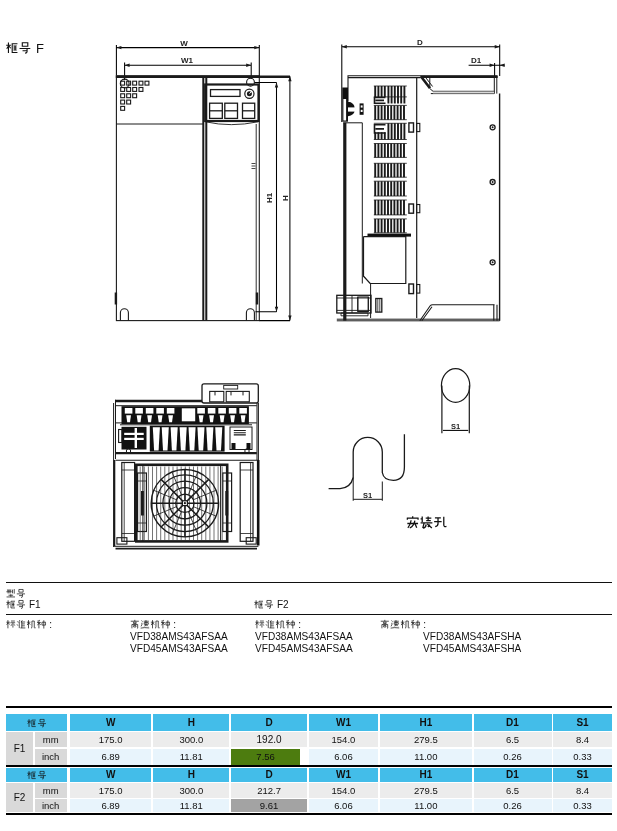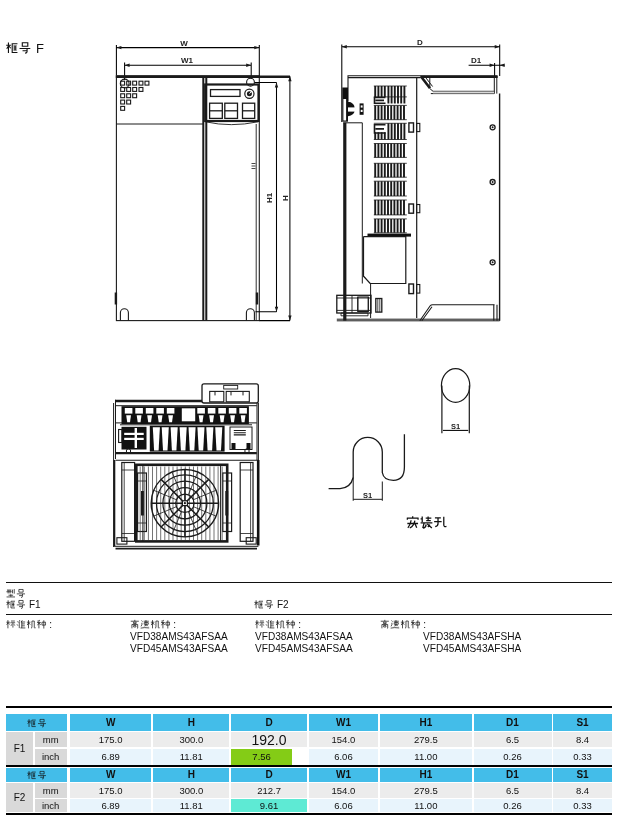--- a/index.html
+++ b/index.html
@@ -470,30 +470,30 @@
 <div style="position:absolute;left:308.6px;top:714px;width:69.70000000000002px;height:16.8px;background:#43bde9;color:#111;font-size:10px;font-weight:bold;display:flex;align-items:center;justify-content:center;">W1</div>
 <div style="position:absolute;left:379.90000000000003px;top:714px;width:91.99999999999997px;height:16.8px;background:#43bde9;color:#111;font-size:10px;font-weight:bold;display:flex;align-items:center;justify-content:center;">H1</div>
 <div style="position:absolute;left:473.5px;top:714px;width:78.00000000000003px;height:16.8px;background:#43bde9;color:#111;font-size:10px;font-weight:bold;display:flex;align-items:center;justify-content:center;">D1</div>
 <div style="position:absolute;left:553.1px;top:714px;width:58.9px;height:16.8px;background:#43bde9;color:#111;font-size:10px;font-weight:bold;display:flex;align-items:center;justify-content:center;">S1</div>
 
 <div style="position:absolute;left:6px;top:732.3px;width:27.2px;height:32.3px;background:#d9d9d9;color:#111;font-size:10px;font-weight:normal;display:flex;align-items:center;justify-content:center;">F1</div>
 
 <div style="position:absolute;left:34.8px;top:732.3px;width:31.8px;height:14.9px;background:#d9d9d9;color:#111;font-size:9.5px;font-weight:normal;display:flex;align-items:center;justify-content:center;">mm</div>
 <div style="position:absolute;left:69.8px;top:732.3px;width:81.7px;height:14.9px;background:#ececec;color:#111;font-size:9.5px;font-weight:normal;display:flex;align-items:center;justify-content:center;">175.0</div>
 <div style="position:absolute;left:153.1px;top:732.3px;width:76.4px;height:14.9px;background:#ececec;color:#111;font-size:9.5px;font-weight:normal;display:flex;align-items:center;justify-content:center;">300.0</div>
-<div style="position:absolute;left:231.1px;top:732.3px;width:75.9px;height:14.9px;background:#ececec;color:#111;font-size:14px;font-weight:normal;display:flex;align-items:center;justify-content:center;">192.0</div>
+<div style="position:absolute;left:231.1px;top:732.3px;width:75.9px;height:14.9px;background:#ececec;color:#111;font-size:10px;font-weight:normal;display:flex;align-items:center;justify-content:center;">192.0</div>
 <div style="position:absolute;left:308.6px;top:732.3px;width:69.70000000000002px;height:14.9px;background:#ececec;color:#111;font-size:9.5px;font-weight:normal;display:flex;align-items:center;justify-content:center;">154.0</div>
 <div style="position:absolute;left:379.90000000000003px;top:732.3px;width:91.99999999999997px;height:14.9px;background:#ececec;color:#111;font-size:9.5px;font-weight:normal;display:flex;align-items:center;justify-content:center;">279.5</div>
 <div style="position:absolute;left:473.5px;top:732.3px;width:78.00000000000003px;height:14.9px;background:#ececec;color:#111;font-size:9.5px;font-weight:normal;display:flex;align-items:center;justify-content:center;">6.5</div>
 <div style="position:absolute;left:553.1px;top:732.3px;width:58.9px;height:14.9px;background:#ececec;color:#111;font-size:9.5px;font-weight:normal;display:flex;align-items:center;justify-content:center;">8.4</div>
 
 <div style="position:absolute;left:34.8px;top:748.6px;width:31.8px;height:16px;background:#d9d9d9;color:#111;font-size:9.5px;font-weight:normal;display:flex;align-items:center;justify-content:center;">inch</div>
 <div style="position:absolute;left:69.8px;top:748.6px;width:81.7px;height:16px;background:#e8f4fc;color:#111;font-size:9.5px;font-weight:normal;display:flex;align-items:center;justify-content:center;">6.89</div>
 <div style="position:absolute;left:153.1px;top:748.6px;width:76.4px;height:16px;background:#e8f4fc;color:#111;font-size:9.5px;font-weight:normal;display:flex;align-items:center;justify-content:center;">11.81</div>
-<div style="position:absolute;left:231.1px;top:748.6px;width:61px;height:16px;background:#84cc16;color:#111;font-size:9.5px;font-weight:normal;display:flex;align-items:center;justify-content:center;">7.56</div>
+<div style="position:absolute;left:231.1px;top:748.6px;width:69px;height:16px;background:#4d7c0f;color:#111;font-size:9.5px;font-weight:normal;display:flex;align-items:center;justify-content:center;">7.56</div>
 <div style="position:absolute;left:308.6px;top:748.6px;width:69.70000000000002px;height:16px;background:#e8f4fc;color:#111;font-size:9.5px;font-weight:normal;display:flex;align-items:center;justify-content:center;">6.06</div>
 <div style="position:absolute;left:379.90000000000003px;top:748.6px;width:91.99999999999997px;height:16px;background:#e8f4fc;color:#111;font-size:9.5px;font-weight:normal;display:flex;align-items:center;justify-content:center;">11.00</div>
 <div style="position:absolute;left:473.5px;top:748.6px;width:78.00000000000003px;height:16px;background:#e8f4fc;color:#111;font-size:9.5px;font-weight:normal;display:flex;align-items:center;justify-content:center;">0.26</div>
 <div style="position:absolute;left:553.1px;top:748.6px;width:58.9px;height:16px;background:#e8f4fc;color:#111;font-size:9.5px;font-weight:normal;display:flex;align-items:center;justify-content:center;">0.33</div>
 
 <div class="abs" style="left:6px;top:765.1px;width:606px;height:1.6px;background:#000;"></div>
 
 <div style="position:absolute;left:6.0px;top:767.8px;width:60.6px;height:14.2px;background:#43bde9;color:#111;font-size:9.5px;font-weight:normal;display:flex;align-items:center;justify-content:center;"></div>
 <svg class="abs" style="left:0;top:0" width="0" height="0"></svg>
 <svg class="abs" style="left:26.7px;top:770.0px" width="22" height="11">
@@ -515,20 +515,20 @@
 <div style="position:absolute;left:153.1px;top:783.4px;width:76.4px;height:14.2px;background:#ececec;color:#111;font-size:9.5px;font-weight:normal;display:flex;align-items:center;justify-content:center;">300.0</div>
 <div style="position:absolute;left:231.1px;top:783.4px;width:75.9px;height:14.2px;background:#ececec;color:#111;font-size:9.5px;font-weight:normal;display:flex;align-items:center;justify-content:center;">212.7</div>
 <div style="position:absolute;left:308.6px;top:783.4px;width:69.70000000000002px;height:14.2px;background:#ececec;color:#111;font-size:9.5px;font-weight:normal;display:flex;align-items:center;justify-content:center;">154.0</div>
 <div style="position:absolute;left:379.90000000000003px;top:783.4px;width:91.99999999999997px;height:14.2px;background:#ececec;color:#111;font-size:9.5px;font-weight:normal;display:flex;align-items:center;justify-content:center;">279.5</div>
 <div style="position:absolute;left:473.5px;top:783.4px;width:78.00000000000003px;height:14.2px;background:#ececec;color:#111;font-size:9.5px;font-weight:normal;display:flex;align-items:center;justify-content:center;">6.5</div>
 <div style="position:absolute;left:553.1px;top:783.4px;width:58.9px;height:14.2px;background:#ececec;color:#111;font-size:9.5px;font-weight:normal;display:flex;align-items:center;justify-content:center;">8.4</div>
 
 <div style="position:absolute;left:34.8px;top:799px;width:31.8px;height:13.4px;background:#d9d9d9;color:#111;font-size:9.5px;font-weight:normal;display:flex;align-items:center;justify-content:center;">inch</div>
 <div style="position:absolute;left:69.8px;top:799px;width:81.7px;height:13.4px;background:#e8f4fc;color:#111;font-size:9.5px;font-weight:normal;display:flex;align-items:center;justify-content:center;">6.89</div>
 <div style="position:absolute;left:153.1px;top:799px;width:76.4px;height:13.4px;background:#e8f4fc;color:#111;font-size:9.5px;font-weight:normal;display:flex;align-items:center;justify-content:center;">11.81</div>
-<div style="position:absolute;left:231.1px;top:799px;width:75.9px;height:13.4px;background:#5eead4;color:#111;font-size:9.5px;font-weight:normal;display:flex;align-items:center;justify-content:center;">9.61</div>
+<div style="position:absolute;left:231.1px;top:799px;width:75.9px;height:13.4px;background:#a3a3a3;color:#111;font-size:9.5px;font-weight:normal;display:flex;align-items:center;justify-content:center;">9.61</div>
 <div style="position:absolute;left:308.6px;top:799px;width:69.70000000000002px;height:13.4px;background:#e8f4fc;color:#111;font-size:9.5px;font-weight:normal;display:flex;align-items:center;justify-content:center;">6.06</div>
 <div style="position:absolute;left:379.90000000000003px;top:799px;width:91.99999999999997px;height:13.4px;background:#e8f4fc;color:#111;font-size:9.5px;font-weight:normal;display:flex;align-items:center;justify-content:center;">11.00</div>
 <div style="position:absolute;left:473.5px;top:799px;width:78.00000000000003px;height:13.4px;background:#e8f4fc;color:#111;font-size:9.5px;font-weight:normal;display:flex;align-items:center;justify-content:center;">0.26</div>
 <div style="position:absolute;left:553.1px;top:799px;width:58.9px;height:13.4px;background:#e8f4fc;color:#111;font-size:9.5px;font-weight:normal;display:flex;align-items:center;justify-content:center;">0.33</div>
 
 <div class="abs" style="left:6px;top:813.1px;width:606px;height:1.7px;background:#000;"></div>
 </div>
 
 </body></html>

